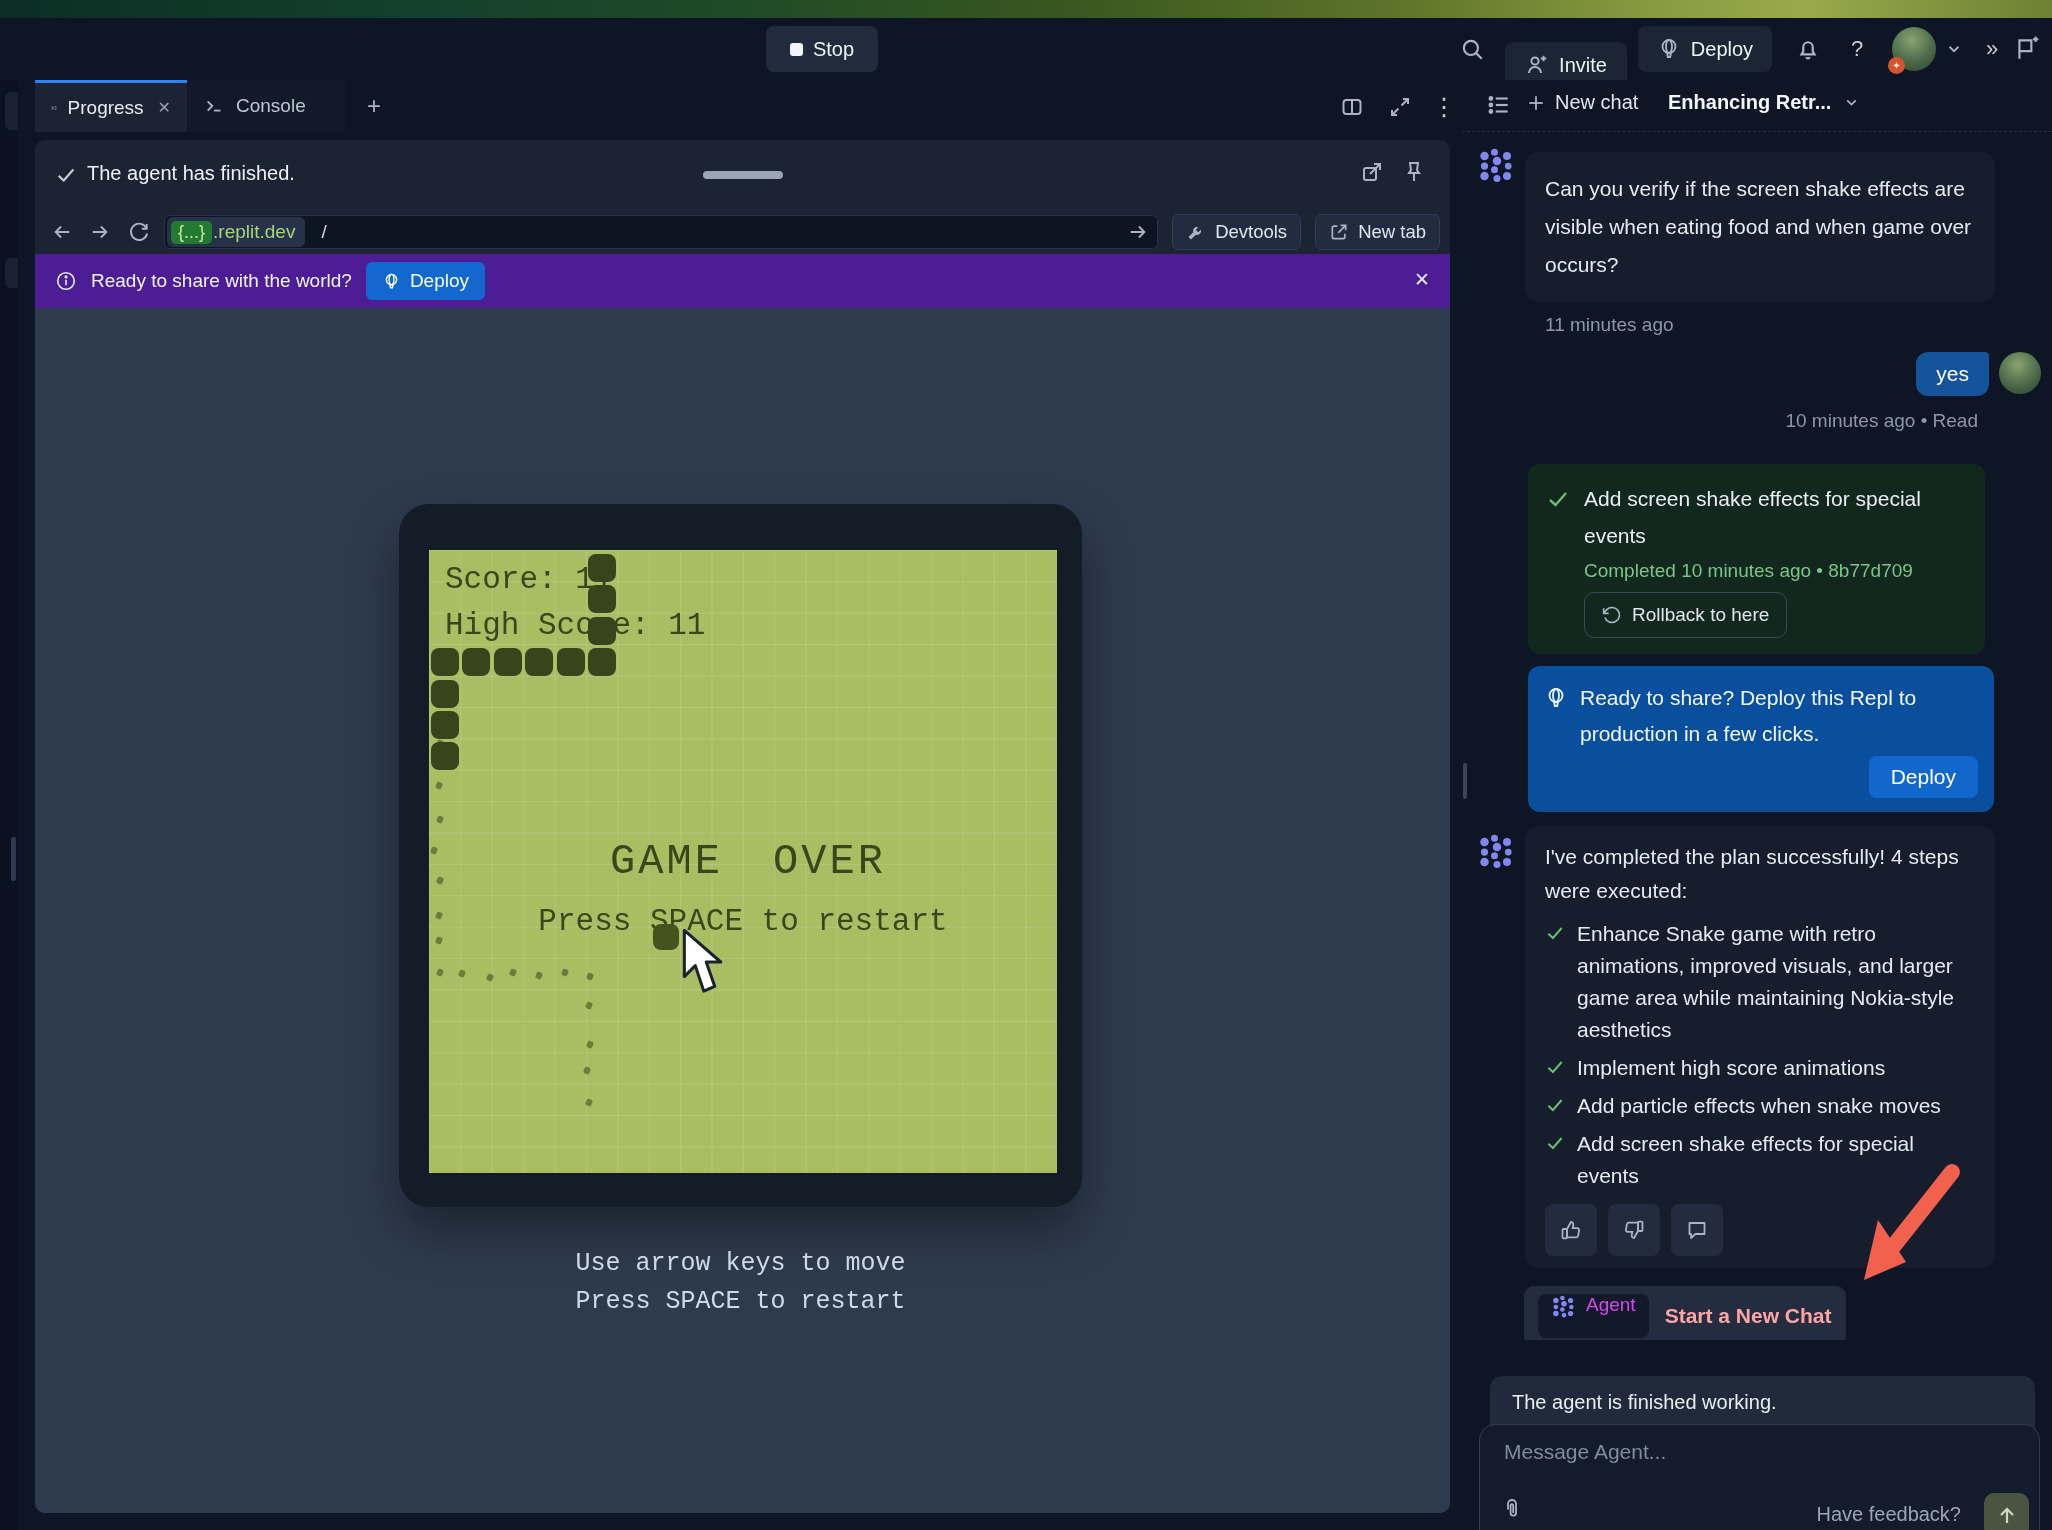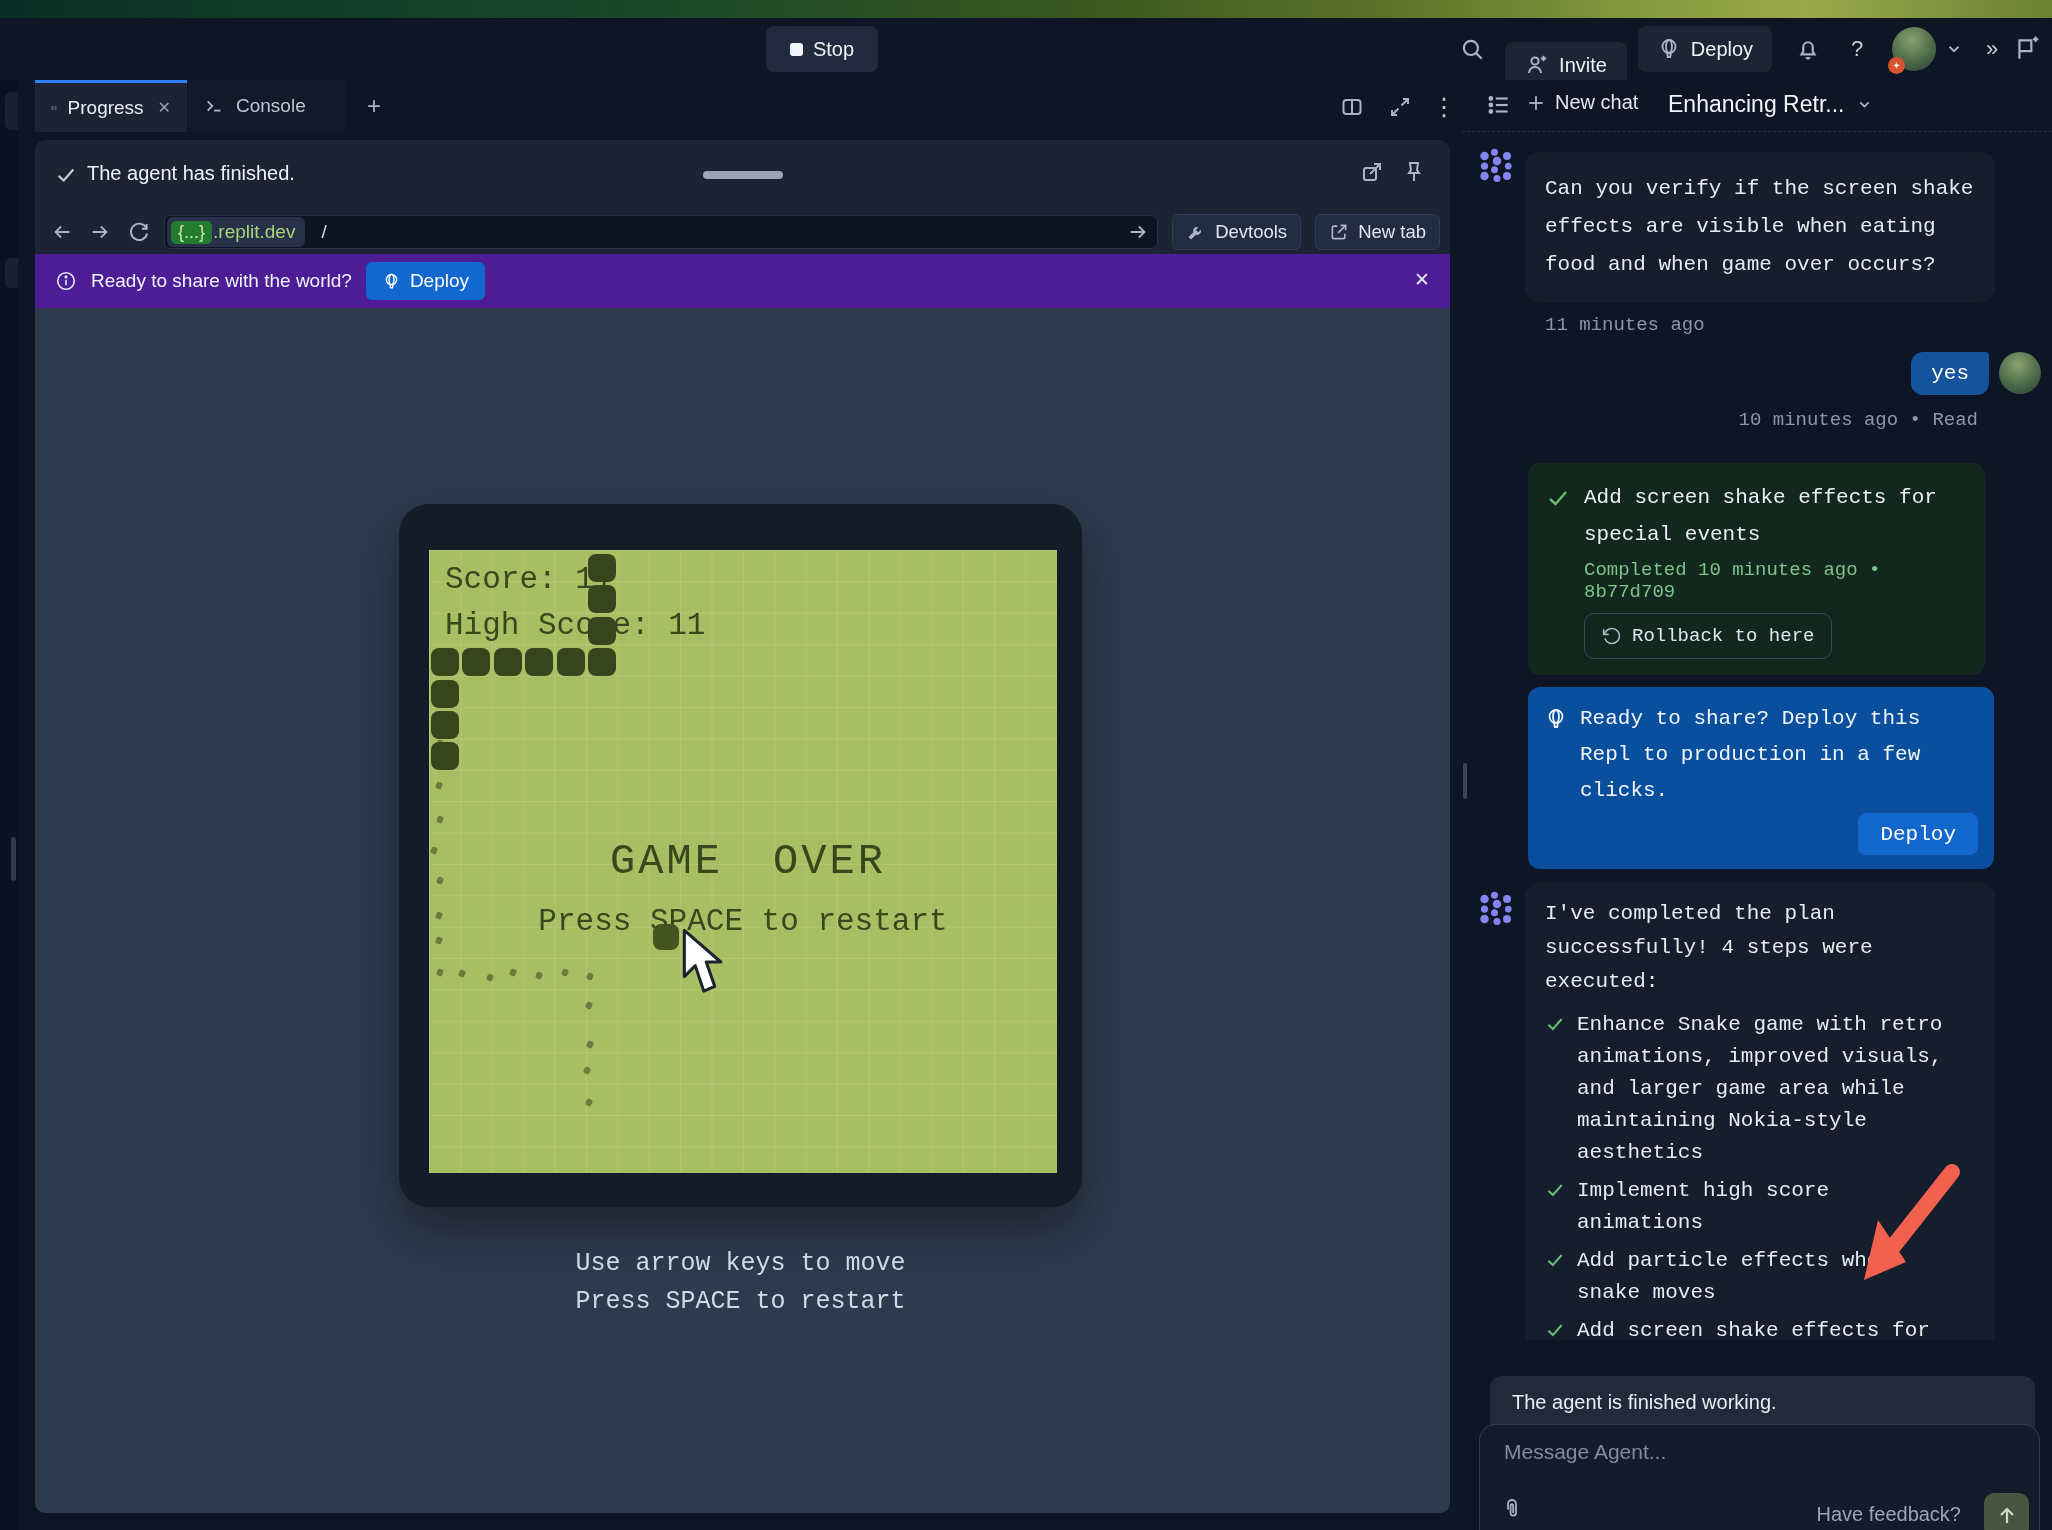--- a/index.html
+++ b/index.html
@@ -91,24 +91,24 @@
   #left-strip{position:absolute;left:0;top:80px;width:18px;height:1450px;background:#0b1120;}
   .strip-piece{position:absolute;left:5px;width:13px;background:#1a2232;border-radius:6px 0 0 6px;}
   #strip-handle{position:absolute;left:11px;top:757px;width:5px;height:44px;border-radius:3px;background:#2e3a4e;}
 
   
   #chat-panel{position:absolute;left:1462px;top:80px;width:590px;height:1450px;background:#0e1525;}
   #chat-header{position:absolute;left:0;top:0;width:100%;height:52px;border-bottom:1px dashed rgba(120,136,160,.22);box-sizing:border-box;}
   #chat-list-btn{position:absolute;left:24px;top:12px;}
   #new-chat-btn{position:absolute;left:64px;top:11px;display:flex;align-items:center;gap:9px;font-size:20px;color:#dfe6ee;}
   #session-btn{position:absolute;left:206px;top:11px;display:flex;align-items:center;gap:12px;}
-  #session-title{font-size:23px;font-weight:normal;color:#f2f5f9;}
+  #session-title{font-size:20px;font-weight:bold;color:#f2f5f9;}
   #chat-scroll-thumb{position:absolute;left:1px;top:683px;width:4px;height:36px;border-radius:2px;background:#3a4658;}
 
-  #chat-body{position:absolute;left:15px;top:60px;width:570px;bottom:190px;overflow:hidden;font-family:Liberation Mono, monospace;}
+  #chat-body{position:absolute;left:15px;top:60px;width:570px;bottom:190px;overflow:hidden;}
   .agent-row{display:flex;gap:8px;}
   .agent-avatar{flex:0 0 auto;width:40px;height:40px;margin-top:6px;}
   .bubble{background:#161d2c;border-radius:14px;padding:18px 20px;font-size:21px;line-height:38px;color:#e6ebf2;box-sizing:border-box;}
   #bubble-question{width:470px;margin-top:12px;}
   .ts{margin:12px 0 0 68px;font-size:19px;color:#8b97a8;}
   #user-row{display:flex;justify-content:flex-end;align-items:flex-start;gap:10px;margin-top:16px;padding-right:6px;}
   #user-bubble{background:#15539d;border-radius:12px 4px 12px 12px;padding:10px 20px;font-size:21px;color:#fff;}
   #user-avatar{width:42px;height:42px;border-radius:50%;
       background:radial-gradient(circle at 45% 30%,#8aa36f,#4c6a4a 55%,#2b3f30 100%);}
   #ts-read{text-align:right;margin:14px 69px 0 0;font-size:19px;color:#8b97a8;}

